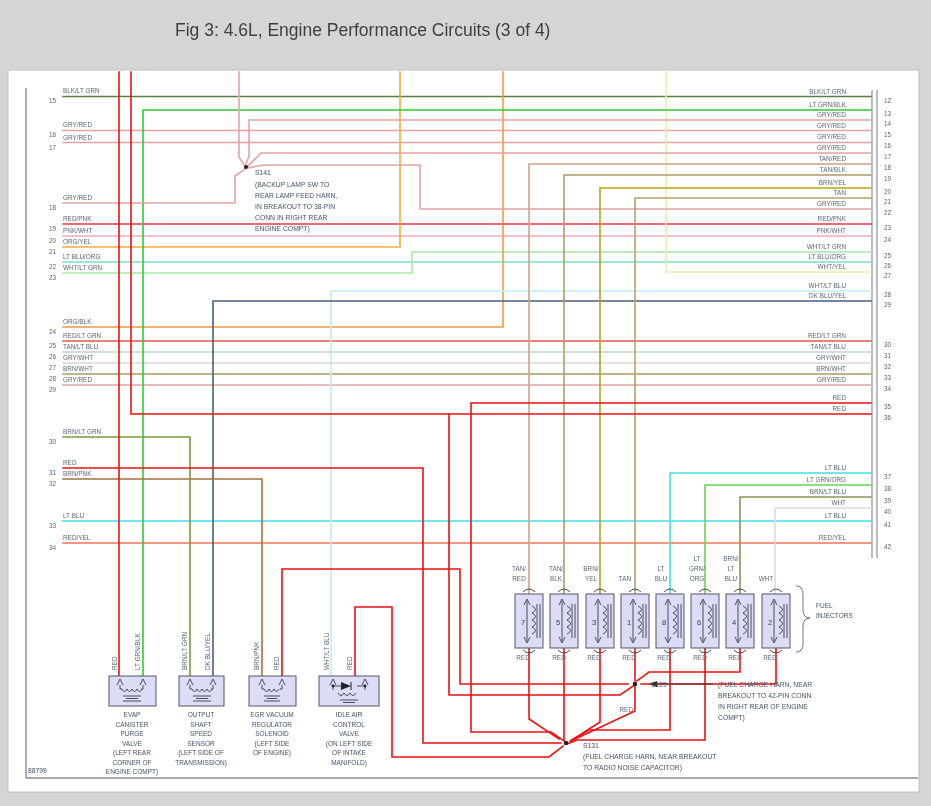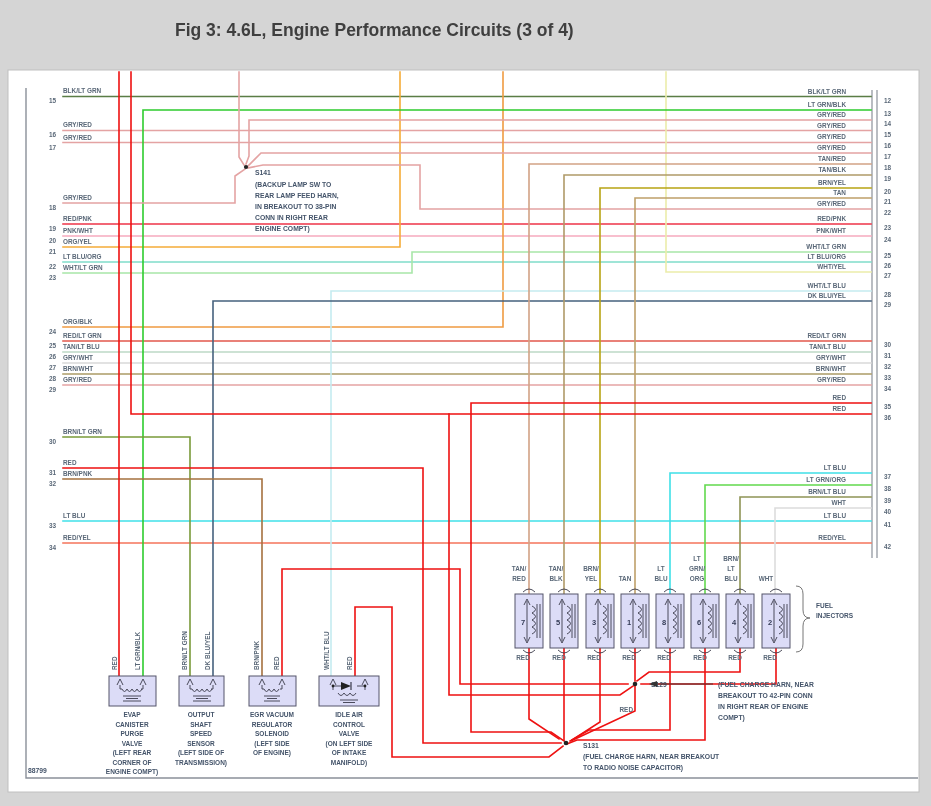--- a/index.html
+++ b/index.html
@@ -1,16 +1,16 @@
 <!DOCTYPE html>
 <html><head>
 <meta charset="utf-8">
 <style>
   html,body{margin:0;padding:0;background:#d5d5d5;}
-  .stage{width:931px;height:806px;position:relative;font-family:"Liberation Sans",sans-serif;font-weight:bold;}
+  .stage{width:931px;height:806px;position:relative;font-family:"Liberation Sans",sans-serif;}
   svg{display:block;}
   text{font-family:"Liberation Sans",sans-serif;}
   .ttl{font-size:17.5px;fill:#3f3f3f;}
   .lb{font-size:6.4px;fill:#5a6878;}
   .pn{font-size:6.4px;fill:#5a6878;}
   .nt{font-size:6.8px;fill:#44546a;}
   .cn{font-size:6.5px;fill:#44546a;}
   .vl{font-size:6.4px;fill:#5a6878;}
   .inj{font-size:7.5px;fill:#333a55;}
   .w{fill:none;stroke-width:1.6;stroke-linecap:square;}

